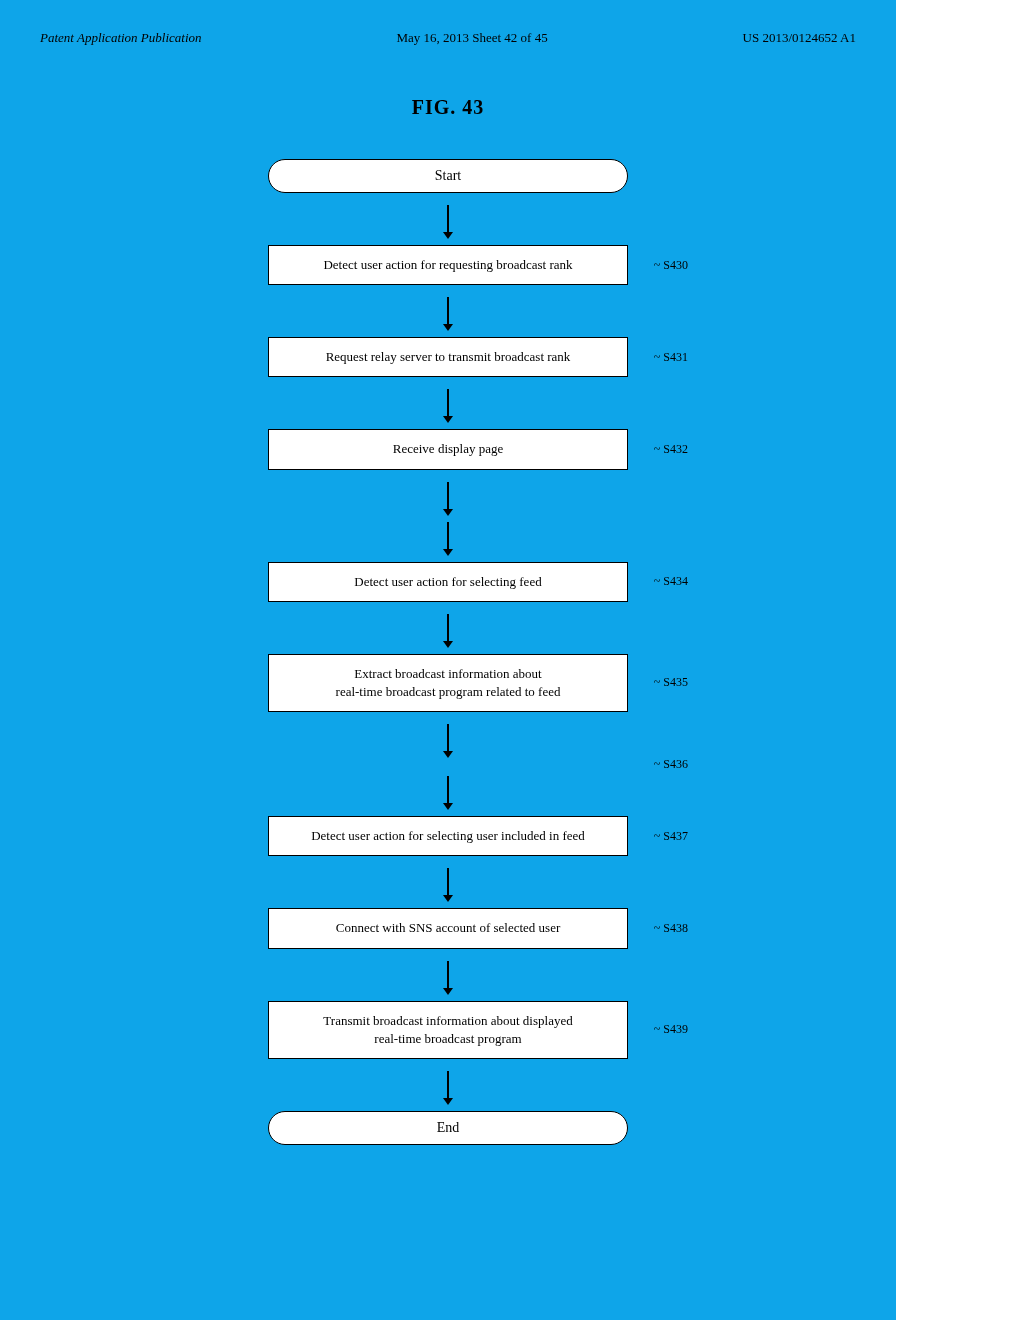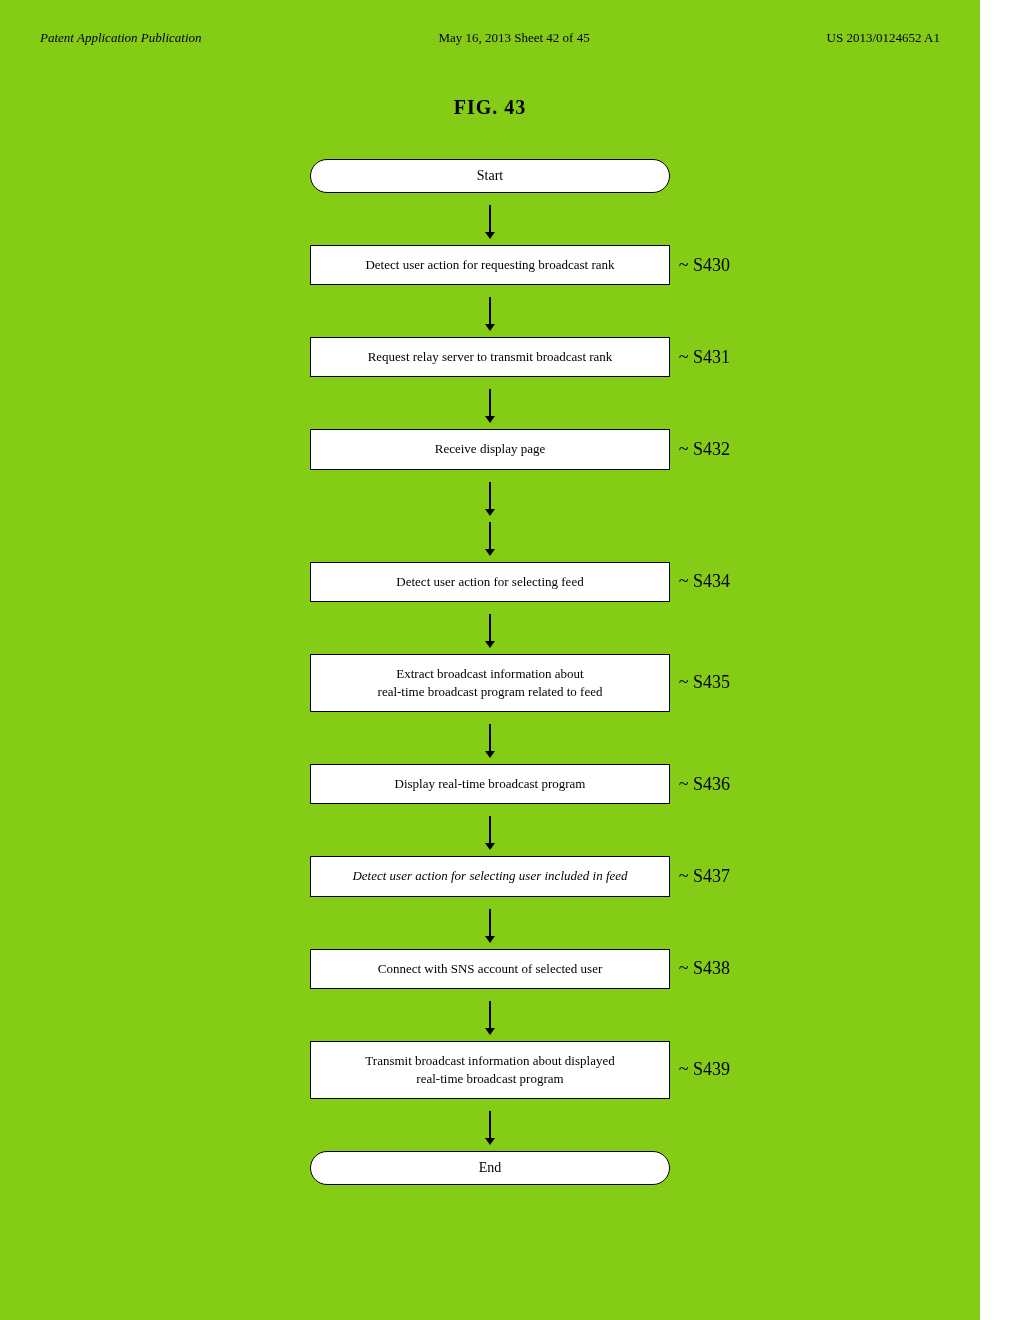--- a/index.html
+++ b/index.html
@@ -5,23 +5,23 @@
     * { box-sizing: border-box; margin: 0; padding: 0; }
     body {
       background: #fff;
       font-family: 'Times New Roman', Times, serif;
       width: 1024px;
       min-height: 1320px;
       position: relative;
     }
 
     .page {
-      width: 980px;
+      width: 896px;
       min-height: 1320px;
-      background: #84cc16;
+      background: #0ea5e9;
       padding: 20px 40px;
       position: relative;
     }
 
     .header {
       display: flex;
       justify-content: space-between;
       align-items: center;
       padding: 10px 0 20px 0;
       border-bottom: none;
@@ -87,21 +87,21 @@
       background: #fff;
       min-width: 280px;
       max-width: 360px;
       width: 360px;
       line-height: 1.4;
     }
 
     .step-label {
       position: absolute;
       right: calc(50% - 240px);
-      font-size: 18px;
+      font-size: 12px;
       color: #000;
       white-space: nowrap;
     }
 
     .arrow {
       width: 2px;
       height: 28px;
       background: #000;
       position: relative;
       margin: 0 auto;
@@ -177,28 +177,27 @@
       </div>
       <div class="flow-node">
         <div class="rect" style="white-space: pre-line;">Extract broadcast information about
 real-time broadcast program related to feed</div>
         <span class="step-label">~ S435</span>
       </div>
       <div class="arrow-spacer">
         <div class="arrow"></div>
       </div>
       <div class="flow-node">
-        <div class="rect" style="white-space: pre-line;">Display real-time broadcast program</div>
         <span class="step-label">~ S436</span>
       </div>
       <div class="arrow-spacer">
         <div class="arrow"></div>
       </div>
       <div class="flow-node">
-        <div class="rect" style="white-space: pre-line; font-style: italic;">Detect user action for selecting user included in feed</div>
+        <div class="rect" style="white-space: pre-line;">Detect user action for selecting user included in feed</div>
         <span class="step-label">~ S437</span>
       </div>
       <div class="arrow-spacer">
         <div class="arrow"></div>
       </div>
       <div class="flow-node">
         <div class="rect" style="white-space: pre-line;">Connect with SNS account of selected user</div>
         <span class="step-label">~ S438</span>
       </div>
       <div class="arrow-spacer">

